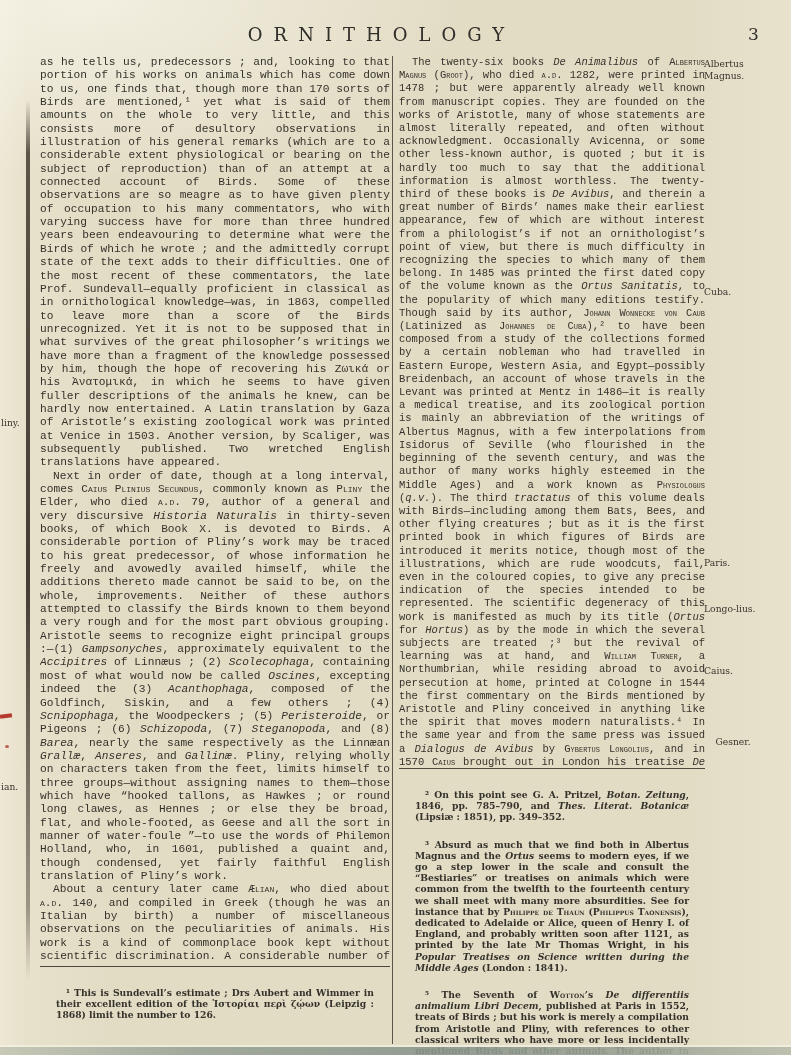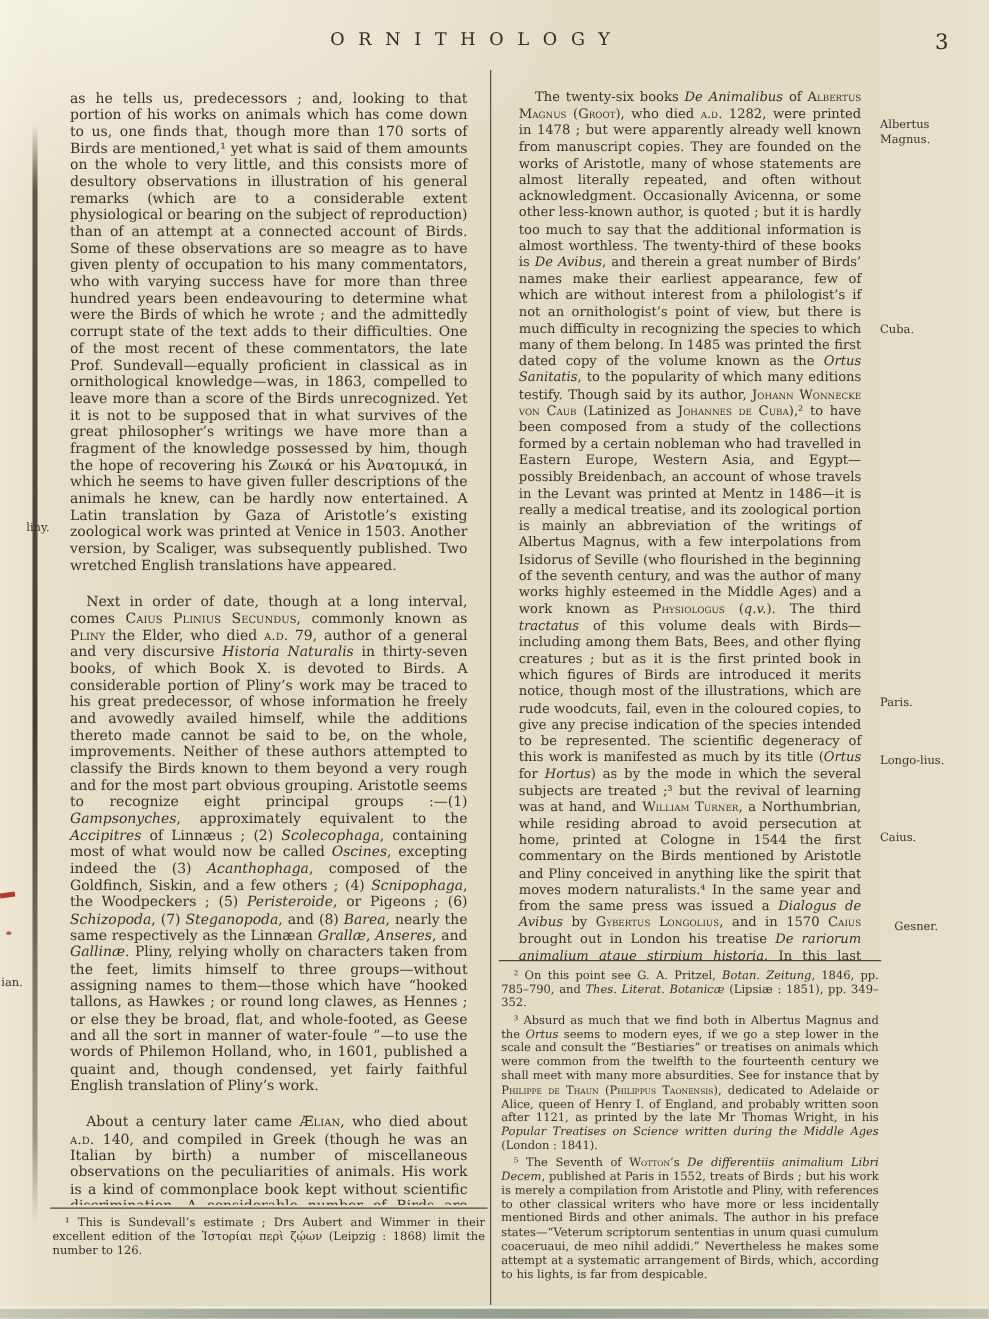--- a/index.html
+++ b/index.html
@@ -6,43 +6,43 @@
   .page{
     position:relative;width:791px;height:1055px;overflow:hidden;
     font-family:"DejaVu Serif", serif;color:#34322b;
     background:
       radial-gradient(ellipse 520px 260px at 12% 0%, rgba(255,255,248,0.55), rgba(255,255,248,0) 70%),
       linear-gradient(90deg,#ede7d4 0px,#e7e0ca 30px,#e3dcc5 110px,#e3dcc5 690px,#e8e2cd 791px),
       #e3dcc5;
   }
   .header-title{
     position:absolute;top:24px;left:0;right:28px;text-align:center;
-    font-size:14px;letter-spacing:11px;color:#2f2e28;
+    font-size:18px;letter-spacing:11px;color:#2f2e28;
   }
   .header-pagenum{
     position:absolute;top:24px;left:748px;font-size:17px;color:#2f2e28;
   }
   .gutter{
     position:absolute;left:26px;top:100px;width:4px;height:880px;
     background:linear-gradient(180deg,rgba(46,38,28,0) 0%,rgba(46,38,28,.75) 6%,rgba(40,33,24,.85) 55%,rgba(46,38,28,.4) 92%,rgba(46,38,28,0) 100%);
     border-radius:2px;
   }
   .red-mark{position:absolute;left:0;top:714px;width:12px;height:4px;background:#ae271c;transform:rotate(-7deg);opacity:.9;}
   .red-speck{position:absolute;left:5px;top:745px;width:4px;height:3px;background:#b23a2c;border-radius:50%;opacity:.8;}
   .col-divider{position:absolute;left:392px;top:56px;width:1px;height:988px;background:#5a564c;}
   .col-main{position:absolute;text-align:justify;overflow:hidden;}
   .col-left{left:40px;top:56px;width:350px;height:908px;font-size:11.2px;line-height:13.35px;}
   .col-right{left:399px;top:56px;width:306px;height:712px;font-size:10.5px;line-height:13.2px;}
-  .para{margin:16px;}
+  .para{margin:0;font-family:Liberation Mono, monospace;}
   .para.ind{text-indent:13px;}
   .sc{font-variant:small-caps;}
   .fnblock{position:absolute;text-align:justify;border-top:1px solid #4c483e;padding-top:4px;font-size:9.2px;line-height:11.2px;}
   .fn-left{left:40px;top:966px;width:350px;}
   .fn-right{left:399px;top:768px;width:306px;}
-  .fn{margin:2px;text-indent:10px;}
+  .fn{margin:16px;text-indent:10px;font-weight:bold;}
   .mnotes{position:absolute;top:0;height:100%;}
   .mnotes-left{left:1px;width:36px;}
   .mnotes-right{left:704px;width:58px;}
   .mnote{position:absolute;left:0;width:100%;font-size:9.2px;line-height:11.5px;color:#37352e;}
   .bottom-edge{
     position:absolute;left:0;bottom:0;width:791px;height:8px;
     background:linear-gradient(90deg,#c4c6b4 0%,#98a396 25%,#8b968c 55%,#9aa395 80%,#b8bcaa 100%);
     opacity:.9;
   }
   .bottom-edge-hl{position:absolute;left:0;bottom:8px;width:791px;height:2px;background:rgba(250,250,240,.5);}
@@ -71,26 +71,26 @@
   <div class="col-main col-right">
       <p class="para ind">The twenty-six books <i>De Animalibus</i> of <span class="sc">Albertus Magnus</span> (<span class="sc">Groot</span>), who died <span class="sc">a.d.</span> 1282, were printed in 1478 ; but were apparently already well known from manuscript copies.  They are founded on the works of Aristotle, many of whose statements are almost literally repeated, and often without acknowledgment.  Occasionally Avicenna, or some other less-known author, is quoted ; but it is hardly too much to say that the additional information is almost worthless.  The twenty-third of these books is <i>De Avibus</i>, and therein a great number of Birds’ names make their earliest appearance, few of which are without interest from a philologist’s if not an ornithologist’s point of view, but there is much difficulty in recognizing the species to which many of them belong.  In 1485 was printed the first dated copy of the volume known as the <i>Ortus Sanitatis</i>, to the popularity of which many editions testify.  Though said by its author, <span class="sc">Johann Wonnecke von Caub</span> (Latinized as <span class="sc">Johannes de Cuba</span>),² to have been composed from a study of the collections formed by a certain nobleman who had travelled in Eastern Europe, Western Asia, and Egypt—possibly Breidenbach, an account of whose travels in the Levant was printed at Mentz in 1486—it is really a medical treatise, and its zoological portion is mainly an abbreviation of the writings of Albertus Magnus, with a few interpolations from Isidorus of Seville (who flourished in the beginning of the seventh century, and was the author of many works highly esteemed in the Middle Ages) and a work known as <span class="sc">Physiologus</span> (<i>q.v.</i>).  The third <i>tractatus</i> of this volume deals with Birds—including among them Bats, Bees, and other flying creatures ; but as it is the first printed book in which figures of Birds are introduced it merits notice, though most of the illustrations, which are rude woodcuts, fail, even in the coloured copies, to give any precise indication of the species intended to be represented.  The scientific degeneracy of this work is manifested as much by its title (<i>Ortus</i> for <i>Hortus</i>) as by the mode in which the several subjects are treated ;³ but the revival of learning was at hand, and <span class="sc">William Turner</span>, a Northumbrian, while residing abroad to avoid persecution at home, printed at Cologne in 1544 the first commentary on the Birds mentioned by Aristotle and Pliny conceived in anything like the spirit that moves modern naturalists.⁴  In the same year and from the same press was issued a <i>Dialogus de Avibus</i> by <span class="sc">Gybertus Longolius</span>, and in 1570 <span class="sc">Caius</span> brought out in London his treatise <i>De rariorum animalium atque stirpium historia</i>.  In this last work, small though it be, ornithology has a good share ; and all three may still be consulted with interest and advantage by its votaries.⁵  Meanwhile the study received a great impulse from the appearance, at Zurich in 1555, of the third book of the illustrious <span class="sc">Conrad Gesner</span>’s <i>Historia Animalium</i> “qvi est de Auium natura,” and at Paris in the same year</p>
     </div>
   <div class="fnblock fn-right">
       <p class="fn">² On this point see G. A. Pritzel, <i>Botan. Zeitung</i>, 1846, pp. 785–790, and <i>Thes. Literat. Botanicæ</i> (Lipsiæ : 1851), pp. 349–352.</p>
       <p class="fn">³ Absurd as much that we find both in Albertus Magnus and the <i>Ortus</i> seems to modern eyes, if we go a step lower in the scale and consult the “Bestiaries” or treatises on animals which were common from the twelfth to the fourteenth century we shall meet with many more absurdities.  See for instance that by <span class="sc">Philippe de Thaun</span> (<span class="sc">Philippus Taonensis</span>), dedicated to Adelaide or Alice, queen of Henry I. of England, and probably written soon after 1121, as printed by the late Mr Thomas Wright, in his <i>Popular Treatises on Science written during the Middle Ages</i> (London : 1841).</p>
       <p class="fn">⁵ The Seventh of <span class="sc">Wotton</span>’s <i>De differentiis animalium Libri Decem</i>, published at Paris in 1552, treats of Birds ; but his work is merely a compilation from Aristotle and Pliny, with references to other classical writers who have more or less incidentally mentioned Birds and other animals.  The author in his preface states—“Veterum scriptorum sententias in unum quasi cumulum coaceruaui, de meo nihil addidi.”  Nevertheless he makes some attempt at a systematic arrangement of Birds, which, according to his lights, is far from despicable.</p>
     </div>
 
   <div class="mnotes mnotes-left">
-      <div class="mnote" style="top: 417px; margin-left: 20px;">liny.</div>
+      <div class="mnote" style="top: 417px;">liny.</div>
       <div class="mnote" style="top: 781px;">ian.</div>
     </div>
   <div class="mnotes mnotes-right">
-      <div class="mnote" style="top: 58px; margin-top: 36px;">Albertus Magnus.</div>
-      <div class="mnote" style="top: 258px;">Cuba.</div>
+      <div class="mnote" style="top: 58px;">Albertus Magnus.</div>
+      <div class="mnote" style="top: 286px;">Cuba.</div>
       <div class="mnote" style="top: 557px;">Paris.</div>
       <div class="mnote" style="top: 603px;">Longo-lius.</div>
       <div class="mnote" style="top: 665px;">Caius.</div>
       <div class="mnote" style="top: 736px; text-align: center;">Gesner.</div>
     </div>
 
   <div class="bottom-edge-hl"></div>
   <div class="bottom-edge"></div>
 </div>
 

